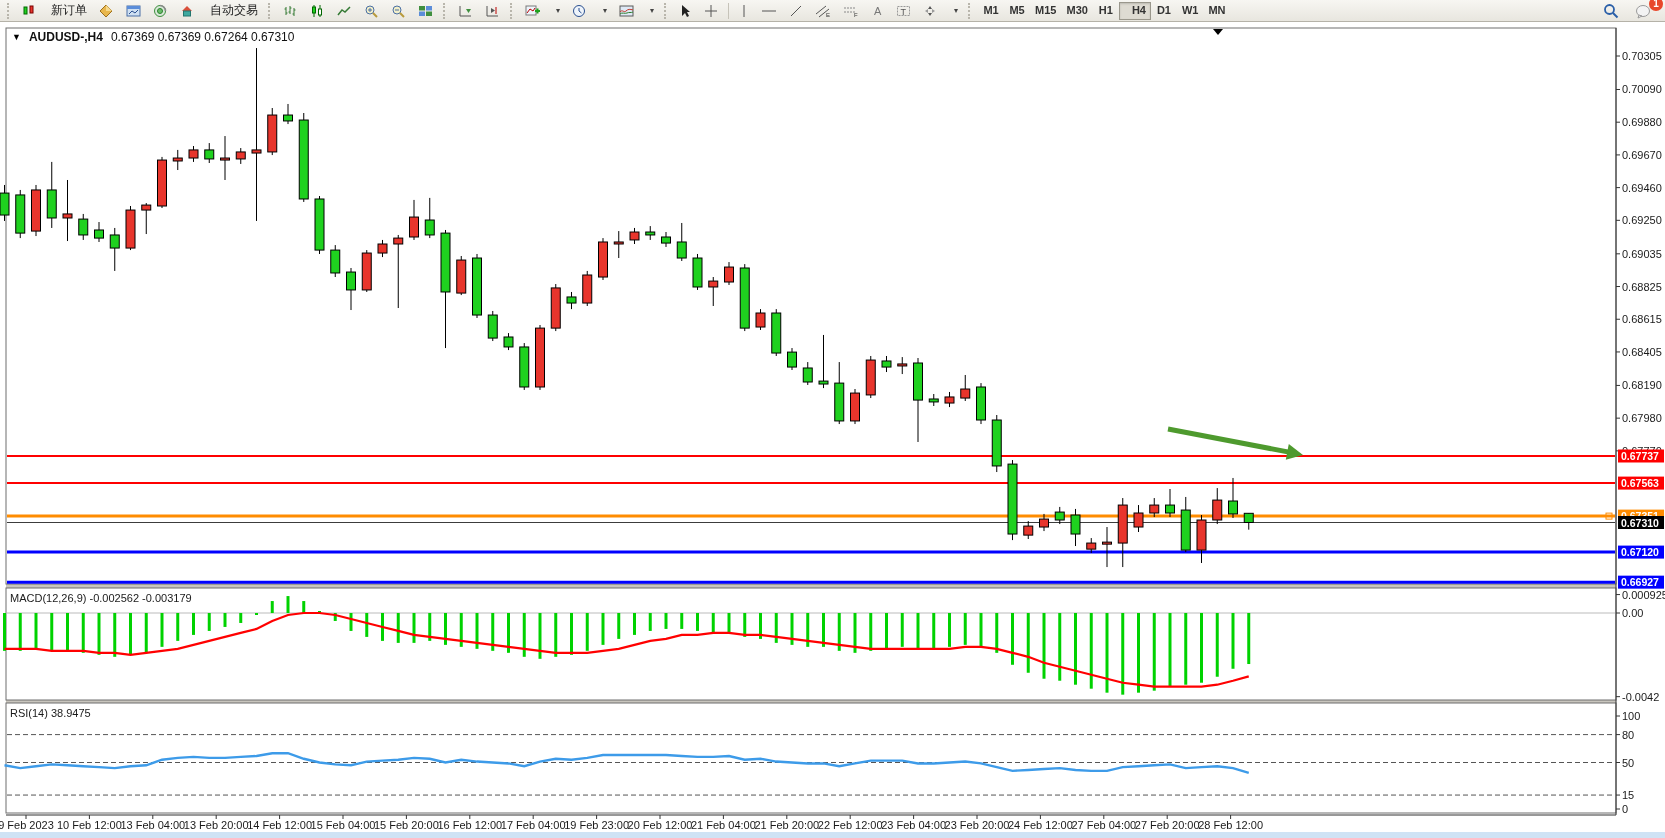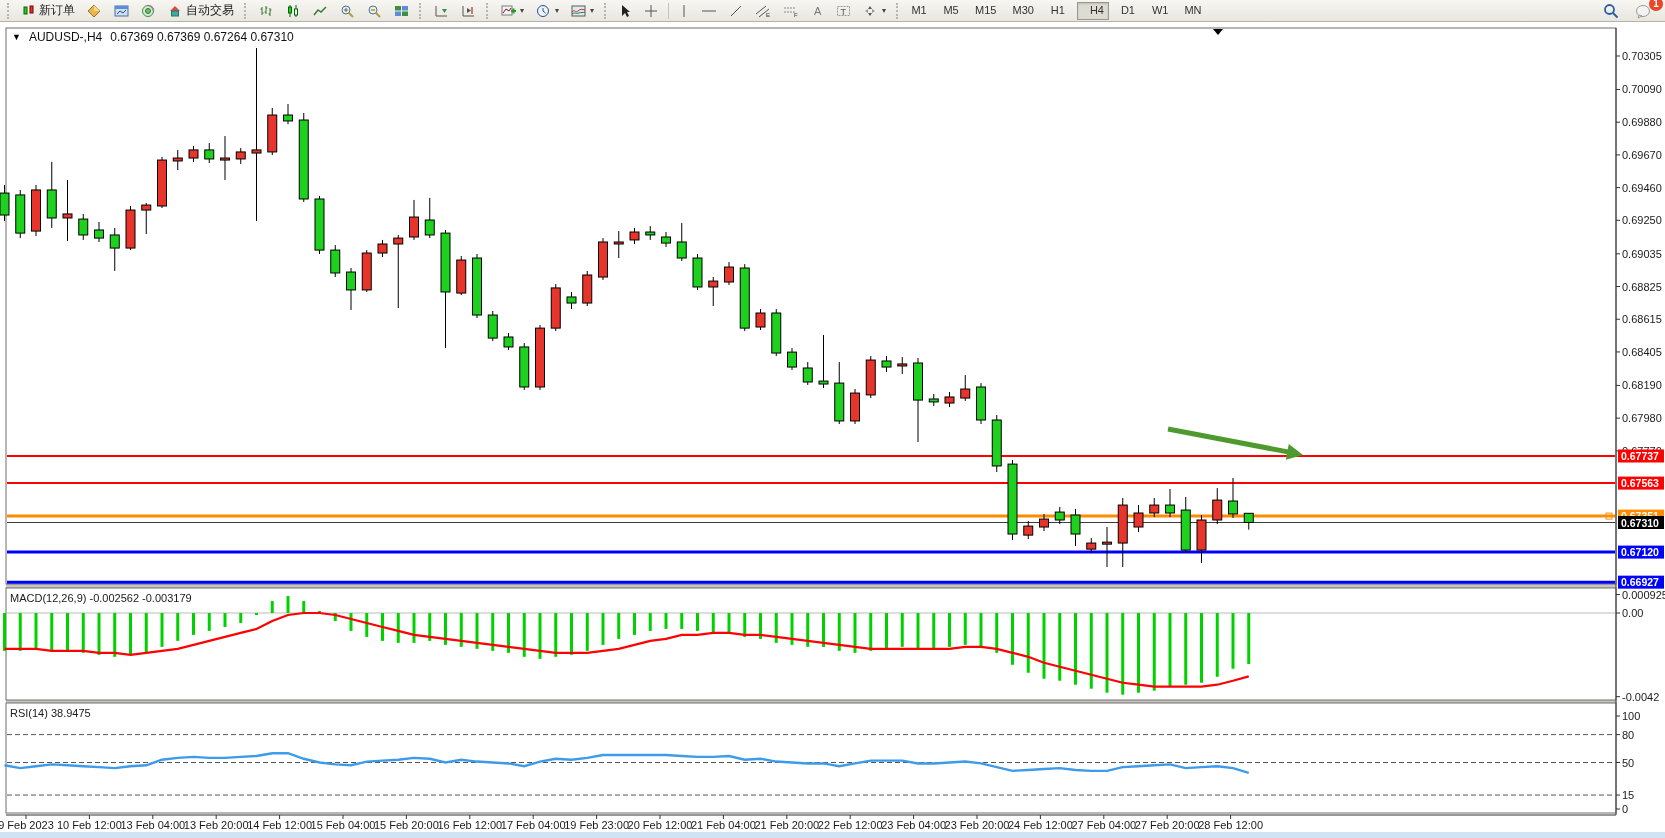--- a/index.html
+++ b/index.html
@@ -4,21 +4,21 @@
 <style>
   html,body{margin:0;padding:0;background:#fff;}
   *{box-sizing:border-box;}
   body{font-family:"Liberation Sans","DejaVu Sans",sans-serif;width:1665px;height:838px;overflow:hidden;position:relative;}
   .app{position:absolute;inset:0;background:#fff;}
   
   .toolbar{position:absolute;top:0;left:0;width:1665px;height:22px;
     background:linear-gradient(#f7f6f2,#e8e6df);border-bottom:1px solid #b5b2a8;
     display:flex;align-items:center;padding:0 4px;gap:2px;font-size:12px;color:#222;}
   .grip{width:5px;height:16px;border-left:2px dotted #b9b6ac;margin:0 3px;}
-  .tbtn{display:flex;align-items:center;gap:3px;height:20px;padding:0 4px;border:1px solid transparent;
+  .tbtn{display:flex;align-items:center;gap:15px;height:20px;padding:0 4px;border:1px solid transparent;
     border-radius:2px;background:transparent;cursor:default;font-size:12px;color:#222;white-space:nowrap;}
   .tbtn svg{display:block;}
   .sep{width:1px;height:16px;background:#c6c3b9;margin:0 3px;}
   .caret{font-size:8px;color:#444;margin-left:1px;}
   .tf{height:18px;min-width:26px;text-align:center;font-size:11px;color:#333;padding:1px 4px;border:1px solid transparent;}
   .tf.active{border:1px solid #9a978c;background:#dedbd2;box-shadow:inset 0 1px 2px rgba(0,0,0,.15);padding-left:12px;}
   .toolbar-right{margin-left:auto;display:flex;align-items:center;gap:6px;padding-right:4px;}
   .chatwrap{position:relative;}
   .badge{position:absolute;top:-5px;right:-7px;background:#e8472b;color:#fff;font-size:10px;font-weight:bold;
     border-radius:8px;min-width:14px;height:14px;line-height:14px;text-align:center;padding:0 2px;}
@@ -215,21 +215,21 @@
     <div class="tbtn">
       <svg width="15" height="14" viewBox="0 0 15 14">
         <path d="M7 2l2 3h-4zM7 12l-2-3h4z" fill="#555"></path>
         <path d="M2 7l3-2v4zM12 7l-3 2v-4z" fill="#999"></path>
       </svg>
       <span class="caret">▾</span>
     </div>
 
     <div class="grip"></div>
 
-    <div id="tf-group" style="display:flex;align-items:center;gap:6px;">
+    <div id="tf-group" style="display:flex;align-items:center;gap:0;font-weight:bold;">
         <div class="tf">M1</div>
         <div class="tf">M5</div>
         <div class="tf">M15</div>
         <div class="tf">M30</div>
         <div class="tf">H1</div>
         <div class="tf active">H4</div>
         <div class="tf">D1</div>
         <div class="tf">W1</div>
         <div class="tf">MN</div>
       </div>
@@ -610,17 +610,17 @@
         <text x="1040.4" y="805" font-family="&quot;Liberation Sans&quot;,&quot;DejaVu Sans&quot;,sans-serif" font-size="11" fill="#1a1a1a" text-anchor="middle">24 Feb 12:00</text>
         <line x1="1103.8" y1="791" x2="1103.8" y2="795" stroke="#333"></line>
         <text x="1103.8" y="805" font-family="&quot;Liberation Sans&quot;,&quot;DejaVu Sans&quot;,sans-serif" font-size="11" fill="#1a1a1a" text-anchor="middle">27 Feb 04:00</text>
         <line x1="1167.2" y1="791" x2="1167.2" y2="795" stroke="#333"></line>
         <text x="1167.2" y="805" font-family="&quot;Liberation Sans&quot;,&quot;DejaVu Sans&quot;,sans-serif" font-size="11" fill="#1a1a1a" text-anchor="middle">27 Feb 20:00</text>
         <line x1="1230.6" y1="791" x2="1230.6" y2="795" stroke="#333"></line>
         <text x="1230.6" y="805" font-family="&quot;Liberation Sans&quot;,&quot;DejaVu Sans&quot;,sans-serif" font-size="11" fill="#1a1a1a" text-anchor="middle">28 Feb 12:00</text>
       </svg>
     <div class="chart-title">
       <span class="tri">▼</span>
-      <span style="font-weight:normal;">AUDUSD-,H4</span>
+      <span style="font-weight:bold;">AUDUSD-,H4</span>
       <span>0.67369 0.67369 0.67264 0.67310</span>
     </div>
   </div>
 </div>
 
 </body></html>

